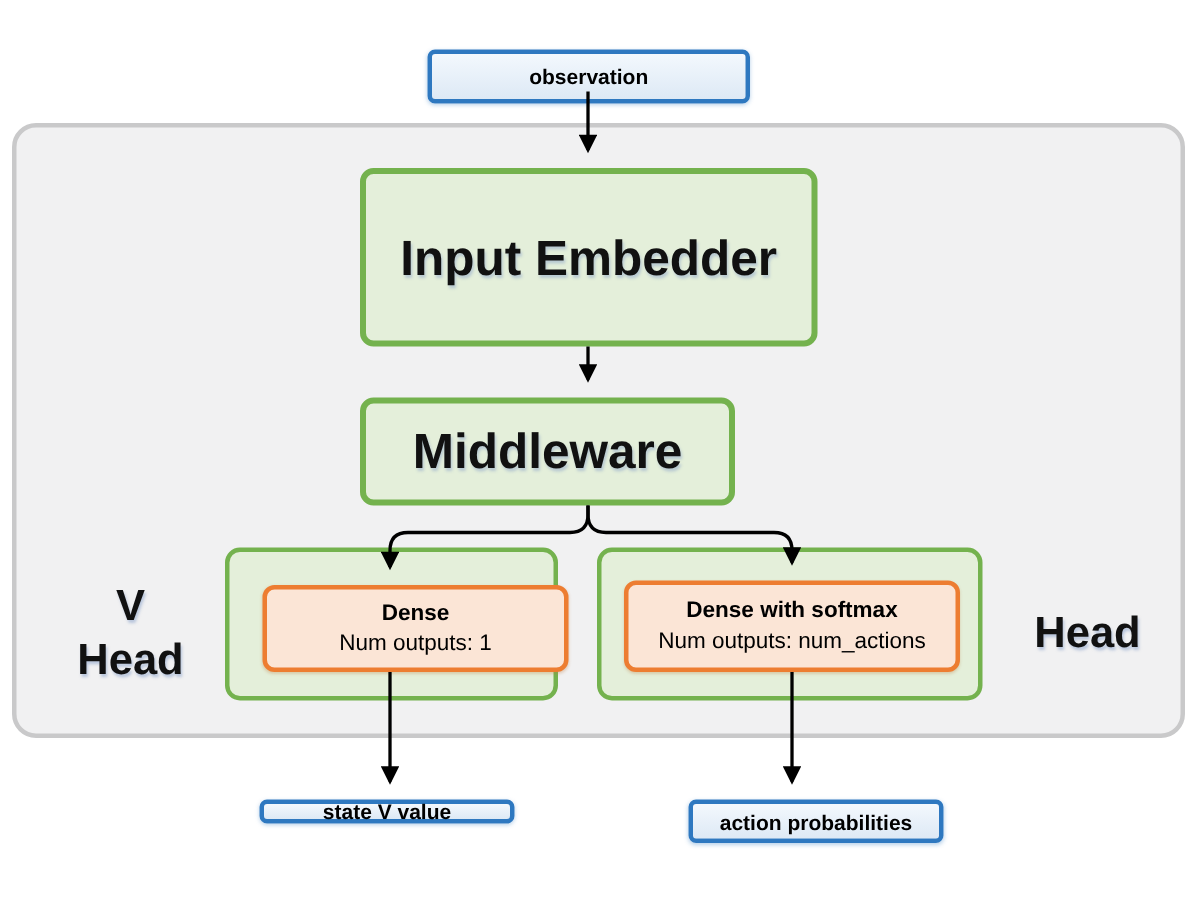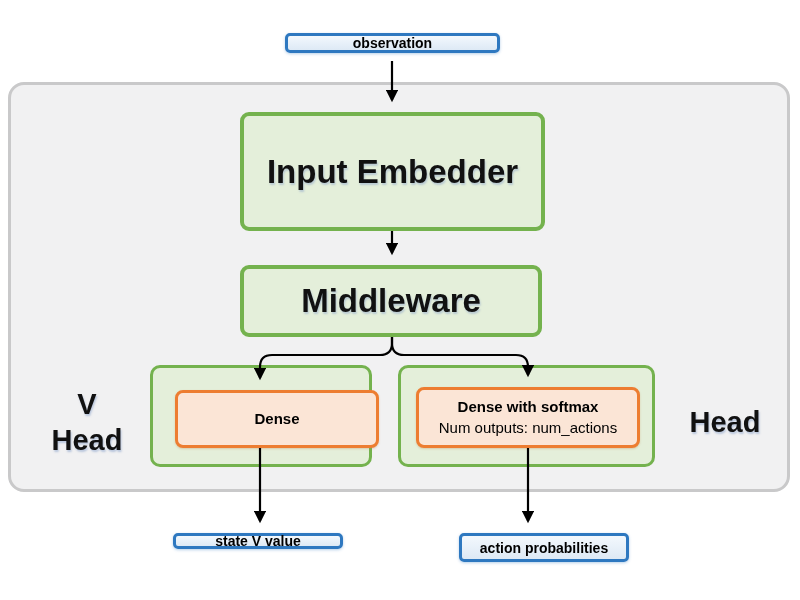--- a/index.html
+++ b/index.html
@@ -49,23 +49,23 @@
     line-height:1.35;color:#000;
     box-shadow:0 1px 2px rgba(190,120,60,0.3);
   }
   .orange-title{font-weight:bold;font-size:15px;}
   .orange-sub{font-weight:normal;font-size:15px;}
   .head-label{
     display:flex;flex-direction:column;align-items:center;justify-content:center;
     font-weight:bold;font-size:29px;line-height:1.25;color:#111;
     text-shadow:1px 2px 2px rgba(130,155,200,0.5);
   }
-  .node-obs{left:285px;top:33px;width:215px;height:20px;}
+  .node-obs{left:285px;top:33px;width:215px;height:36px;}
   .node-embedder{left:240px;top:112px;width:305px;height:119px;}
-  .node-middleware{left:240px;top:265px;width:302px;height:72px;}
+  .node-middleware{left:240px;top:265px;width:250px;height:72px;}
   .group-vhead{left:150px;top:365px;width:222px;height:102px;}
   .node-vdense{left:175px;top:390px;width:204px;height:58px;}
   .group-policyhead{left:398px;top:365px;width:257px;height:102px;}
   .node-policydense{left:416px;top:387px;width:224px;height:61px;}
   .label-vhead{left:28px;top:382px;width:118px;height:80px;}
   .label-policyhead{left:658px;top:382px;width:134px;height:80px;}
   .node-statev{left:173px;top:533px;width:170px;height:16px;}
   .node-actionprob{left:443px;top:533px;width:170px;height:29px;margin-left:16px;}
   svg.arrows{left:0;top:0;width:800px;height:600px;pointer-events:none;}
   svg.arrows path{stroke:var(--arrow);stroke-width:2.2;fill:none;}
@@ -84,20 +84,21 @@
   <span>Input Embedder</span>
 </div>
 
 <div class="abs green-node node-middleware">
   <span>Middleware</span>
 </div>
 
 <div class="abs green-group group-vhead"></div>
 <div class="abs orange-node node-vdense">
   <span class="orange-title">Dense</span>
+  <span class="orange-sub">Num outputs: 1</span>
 </div>
 
 <div class="abs green-group group-policyhead"></div>
 <div class="abs orange-node node-policydense">
   <span class="orange-title">Dense with softmax</span>
   <span class="orange-sub">Num outputs: num_actions</span>
 </div>
 
 <div class="abs head-label label-vhead">
   <span>V</span>

